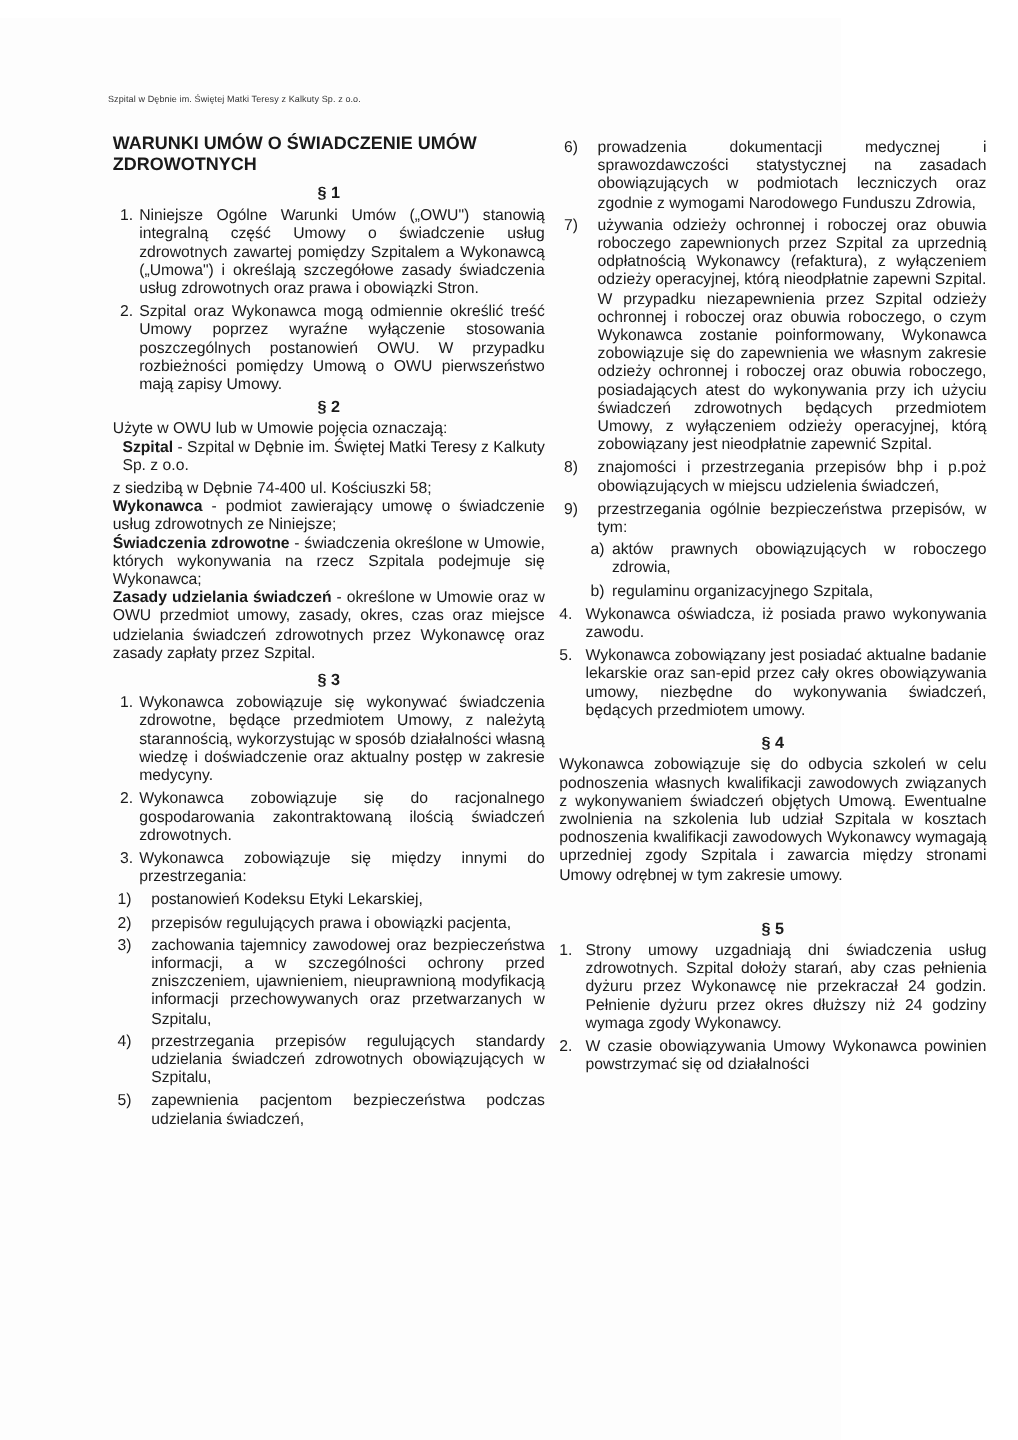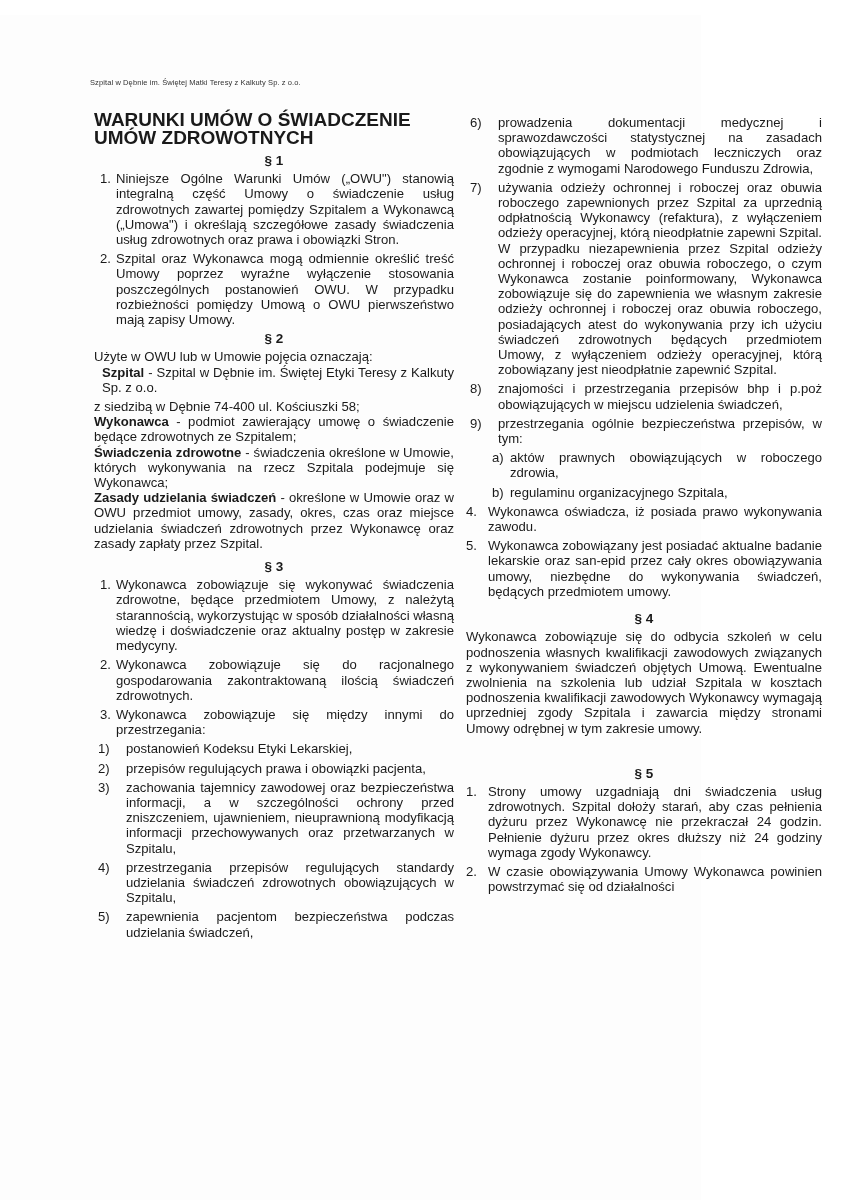--- a/index.html
+++ b/index.html
@@ -1,20 +1,20 @@
 <!DOCTYPE html>
 <html><head>
 <meta charset="utf-8">
 <style>
   html, body { margin: 0; padding: 0; background: #ffffff; }
   body { width: 848px; height: 1200px; position: relative; overflow: hidden;
          font-family: "Liberation Sans", sans-serif; color: #1a1a1a; }
   .page { position: absolute; left: 0; top: 15px; width: 701px; height: 1200px; background: #fdfdfd; }
   .header { position: absolute; left: 90px; top: 63px; font-size: 7.5px; color: #333; letter-spacing: 0.1px; }
-  .title { position: absolute; left: 94px; top: 96px; font-size: 19px; font-weight: bold; line-height: 18px; width: 360px; }
+  .title { position: absolute; left: 94px; top: 96px; font-size: 15px; font-weight: bold; line-height: 18px; width: 360px; }
   .col { position: absolute; font-size: 13.1px; line-height: 15.2px; }
   .col-left { left: 94px; top: 134px; width: 360px; }
   .col-right { left: 466px; top: 100px; width: 356px; }
   .sec { text-align: center; font-weight: bold; margin: 4px 0 3px 0; font-size: 13.5px; }
   .item { position: relative; text-align: justify; margin-bottom: 4px; }
   .item .num { position: absolute; left: 0; top: 0; }
   .lvl1 { padding-left: 22px; }
   .lvl1 .num { left: 6px; }
   .lvl2 { padding-left: 32px; }
   .lvl2 .num { left: 4px; }
@@ -42,25 +42,25 @@
       <span>Niniejsze Ogólne Warunki Umów („OWU") stanowią integralną część Umowy o świadczenie usług zdrowotnych zawartej pomiędzy Szpitalem a Wykonawcą („Umowa") i określają szczegółowe zasady świadczenia usług zdrowotnych oraz prawa i obowiązki Stron.</span>
     </div>
     <div class="item lvl1">
       <span class="num">2.</span>
       <span>Szpital oraz Wykonawca mogą odmiennie określić treść Umowy poprzez wyraźne wyłączenie stosowania poszczególnych postanowień OWU. W przypadku rozbieżności pomiędzy Umową o OWU pierwszeństwo mają zapisy Umowy.</span>
     </div>
 
     <div class="sec">§ 2</div>
     <div class="para">Użyte w OWU lub w Umowie pojęcia oznaczają:</div>
     <div class="para def-indent" style="margin-bottom:4px;">
-      <b>Szpital</b><span> - Szpital w Dębnie im. Świętej Etyki Teresy z Kalkuty Sp. z o.o.</span>
+      <b>Szpital</b><span> - Szpital w Dębnie im. Świętej Matki Teresy z Kalkuty Sp. z o.o.</span>
     </div>
     <div class="para">z siedzibą w Dębnie 74-400 ul. Kościuszki 58;</div>
     <div class="para">
-      <b>Wykonawca</b><span> - podmiot zawierający umowę o świadczenie będące zdrowotnych ze Szpitalem;</span>
+      <b>Wykonawca</b><span> - podmiot zawierający umowę o świadczenie usług zdrowotnych ze Niniejsze;</span>
     </div>
     <div class="para">
       <b>Świadczenia zdrowotne</b><span> - świadczenia określone w Umowie, których wykonywania na rzecz Szpitala podejmuje się Wykonawca;</span>
     </div>
     <div class="para">
       <b>Zasady udzielania świadczeń</b><span> - określone w Umowie oraz w OWU przedmiot umowy, zasady, okres, czas oraz miejsce udzielania świadczeń zdrowotnych przez Wykonawcę oraz zasady zapłaty przez Szpital.</span>
     </div>
 
     <div class="sec" style="margin-top:8px;">§ 3</div>
     <div class="item lvl1">

